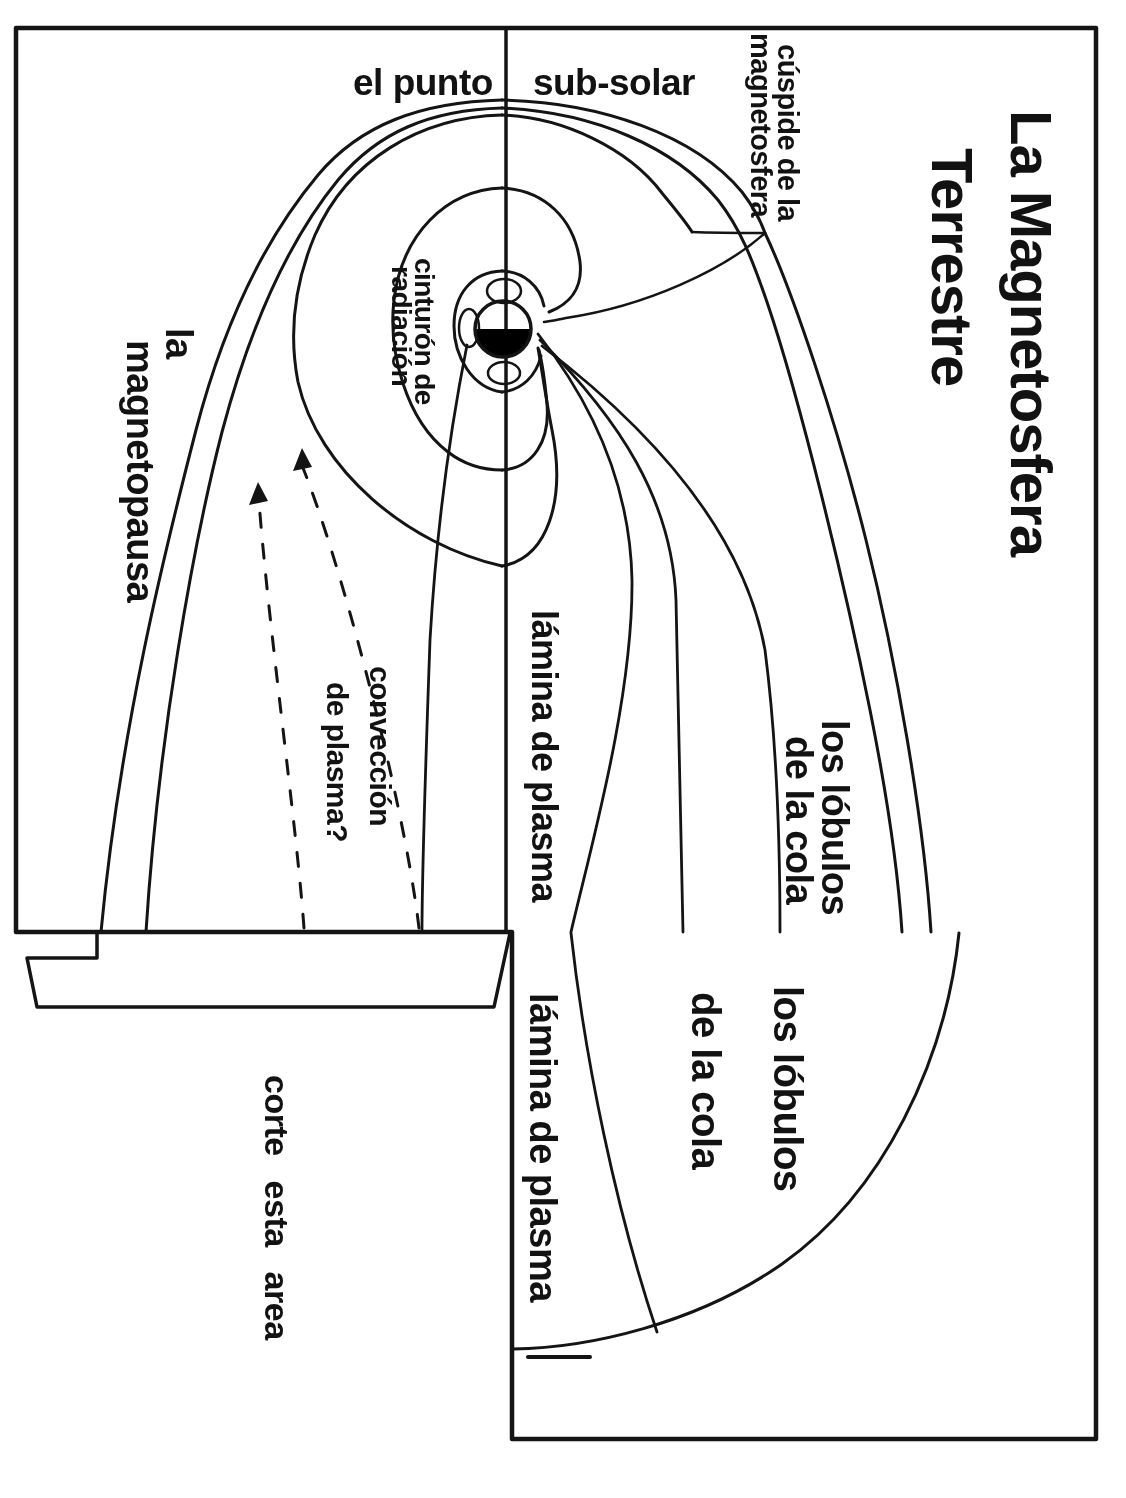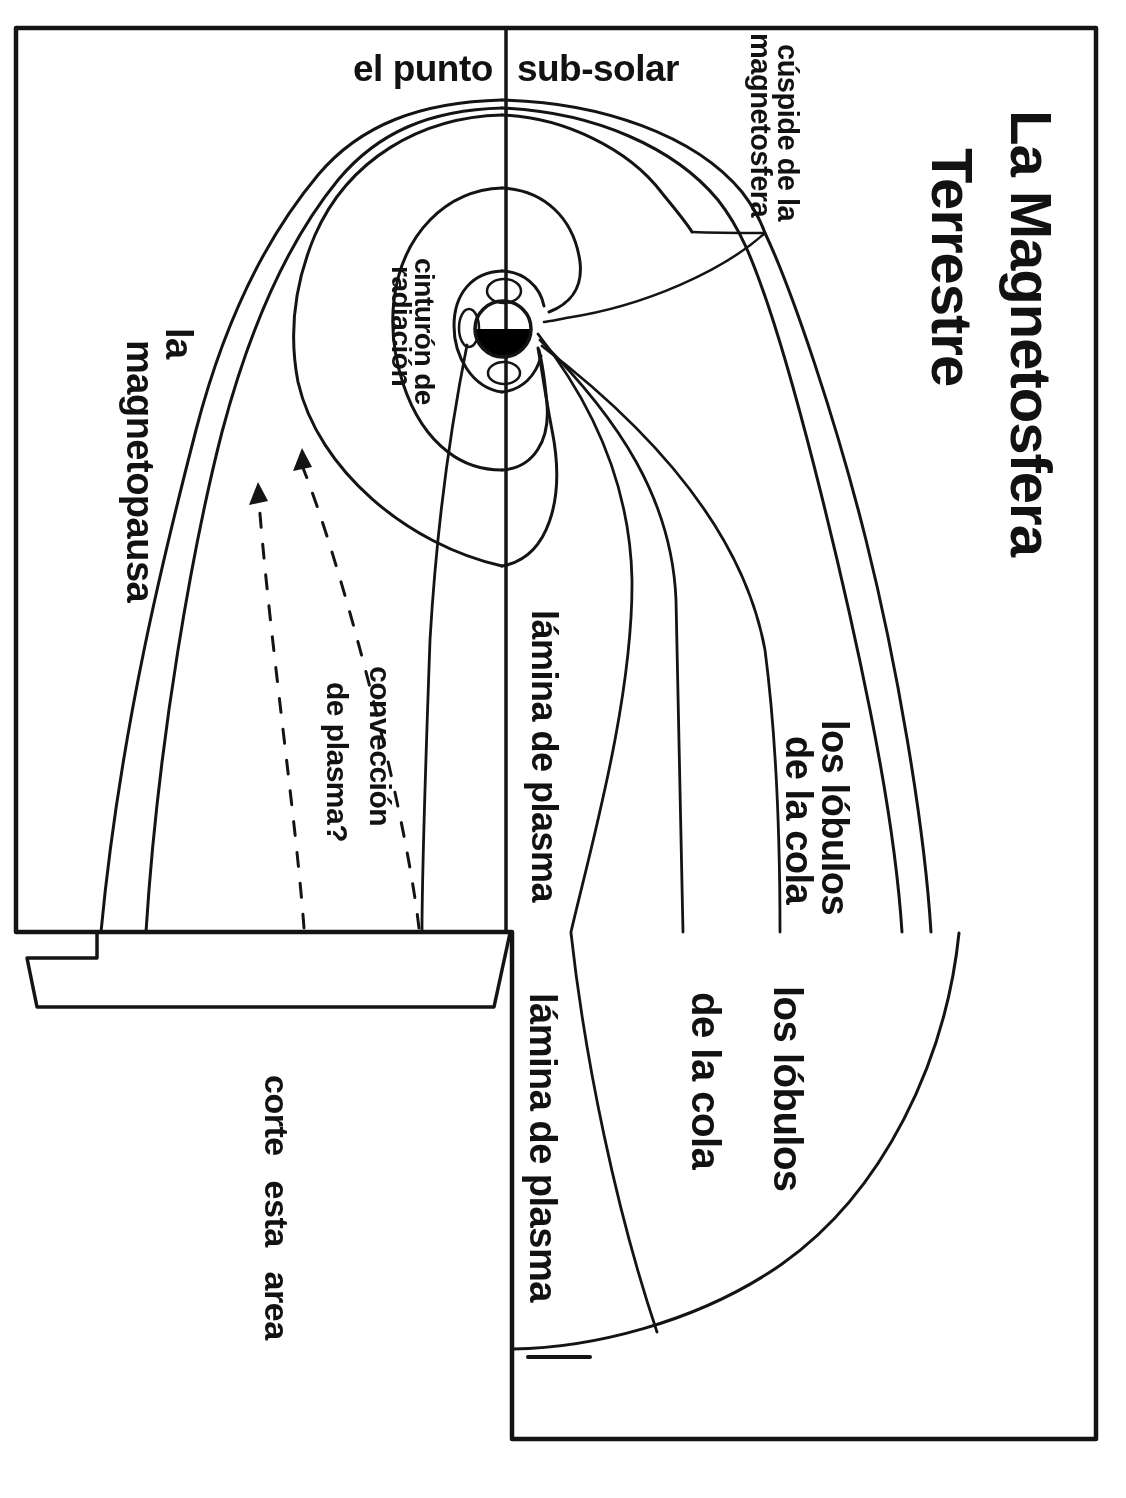--- a/index.html
+++ b/index.html
@@ -18,23 +18,23 @@
     line-height:1;
     white-space:nowrap;
     letter-spacing:-0.5px;
     color:#121212;
   }
   .rot{
     transform:rotate(90deg);
     transform-origin:top left;
   }
   #subsolar{
-    left:353px;top:50px;
+    left:353px;top:64px;
     font-size:37px;
-    display:flex;gap:24px;
+    display:flex;gap:40px;
   }
   #cusp-1{left:802px;top:44px;font-size:29px;}
   #cusp-2{left:775px;top:33px;font-size:29px;}
   #title-1{left:1060px;top:110px;font-size:58px;letter-spacing:-1px;}
   #title-2{left:981px;top:148px;font-size:58px;letter-spacing:-1px;}
   #mpausa-1{left:198px;top:328px;font-size:38px;}
   #mpausa-2{left:159px;top:340px;font-size:38px;}
   #cint-1{left:438px;top:258px;font-size:28px;}
   #cint-2{left:415px;top:266px;font-size:28px;}
   #lamina-top{left:562px;top:610px;font-size:36px;}

